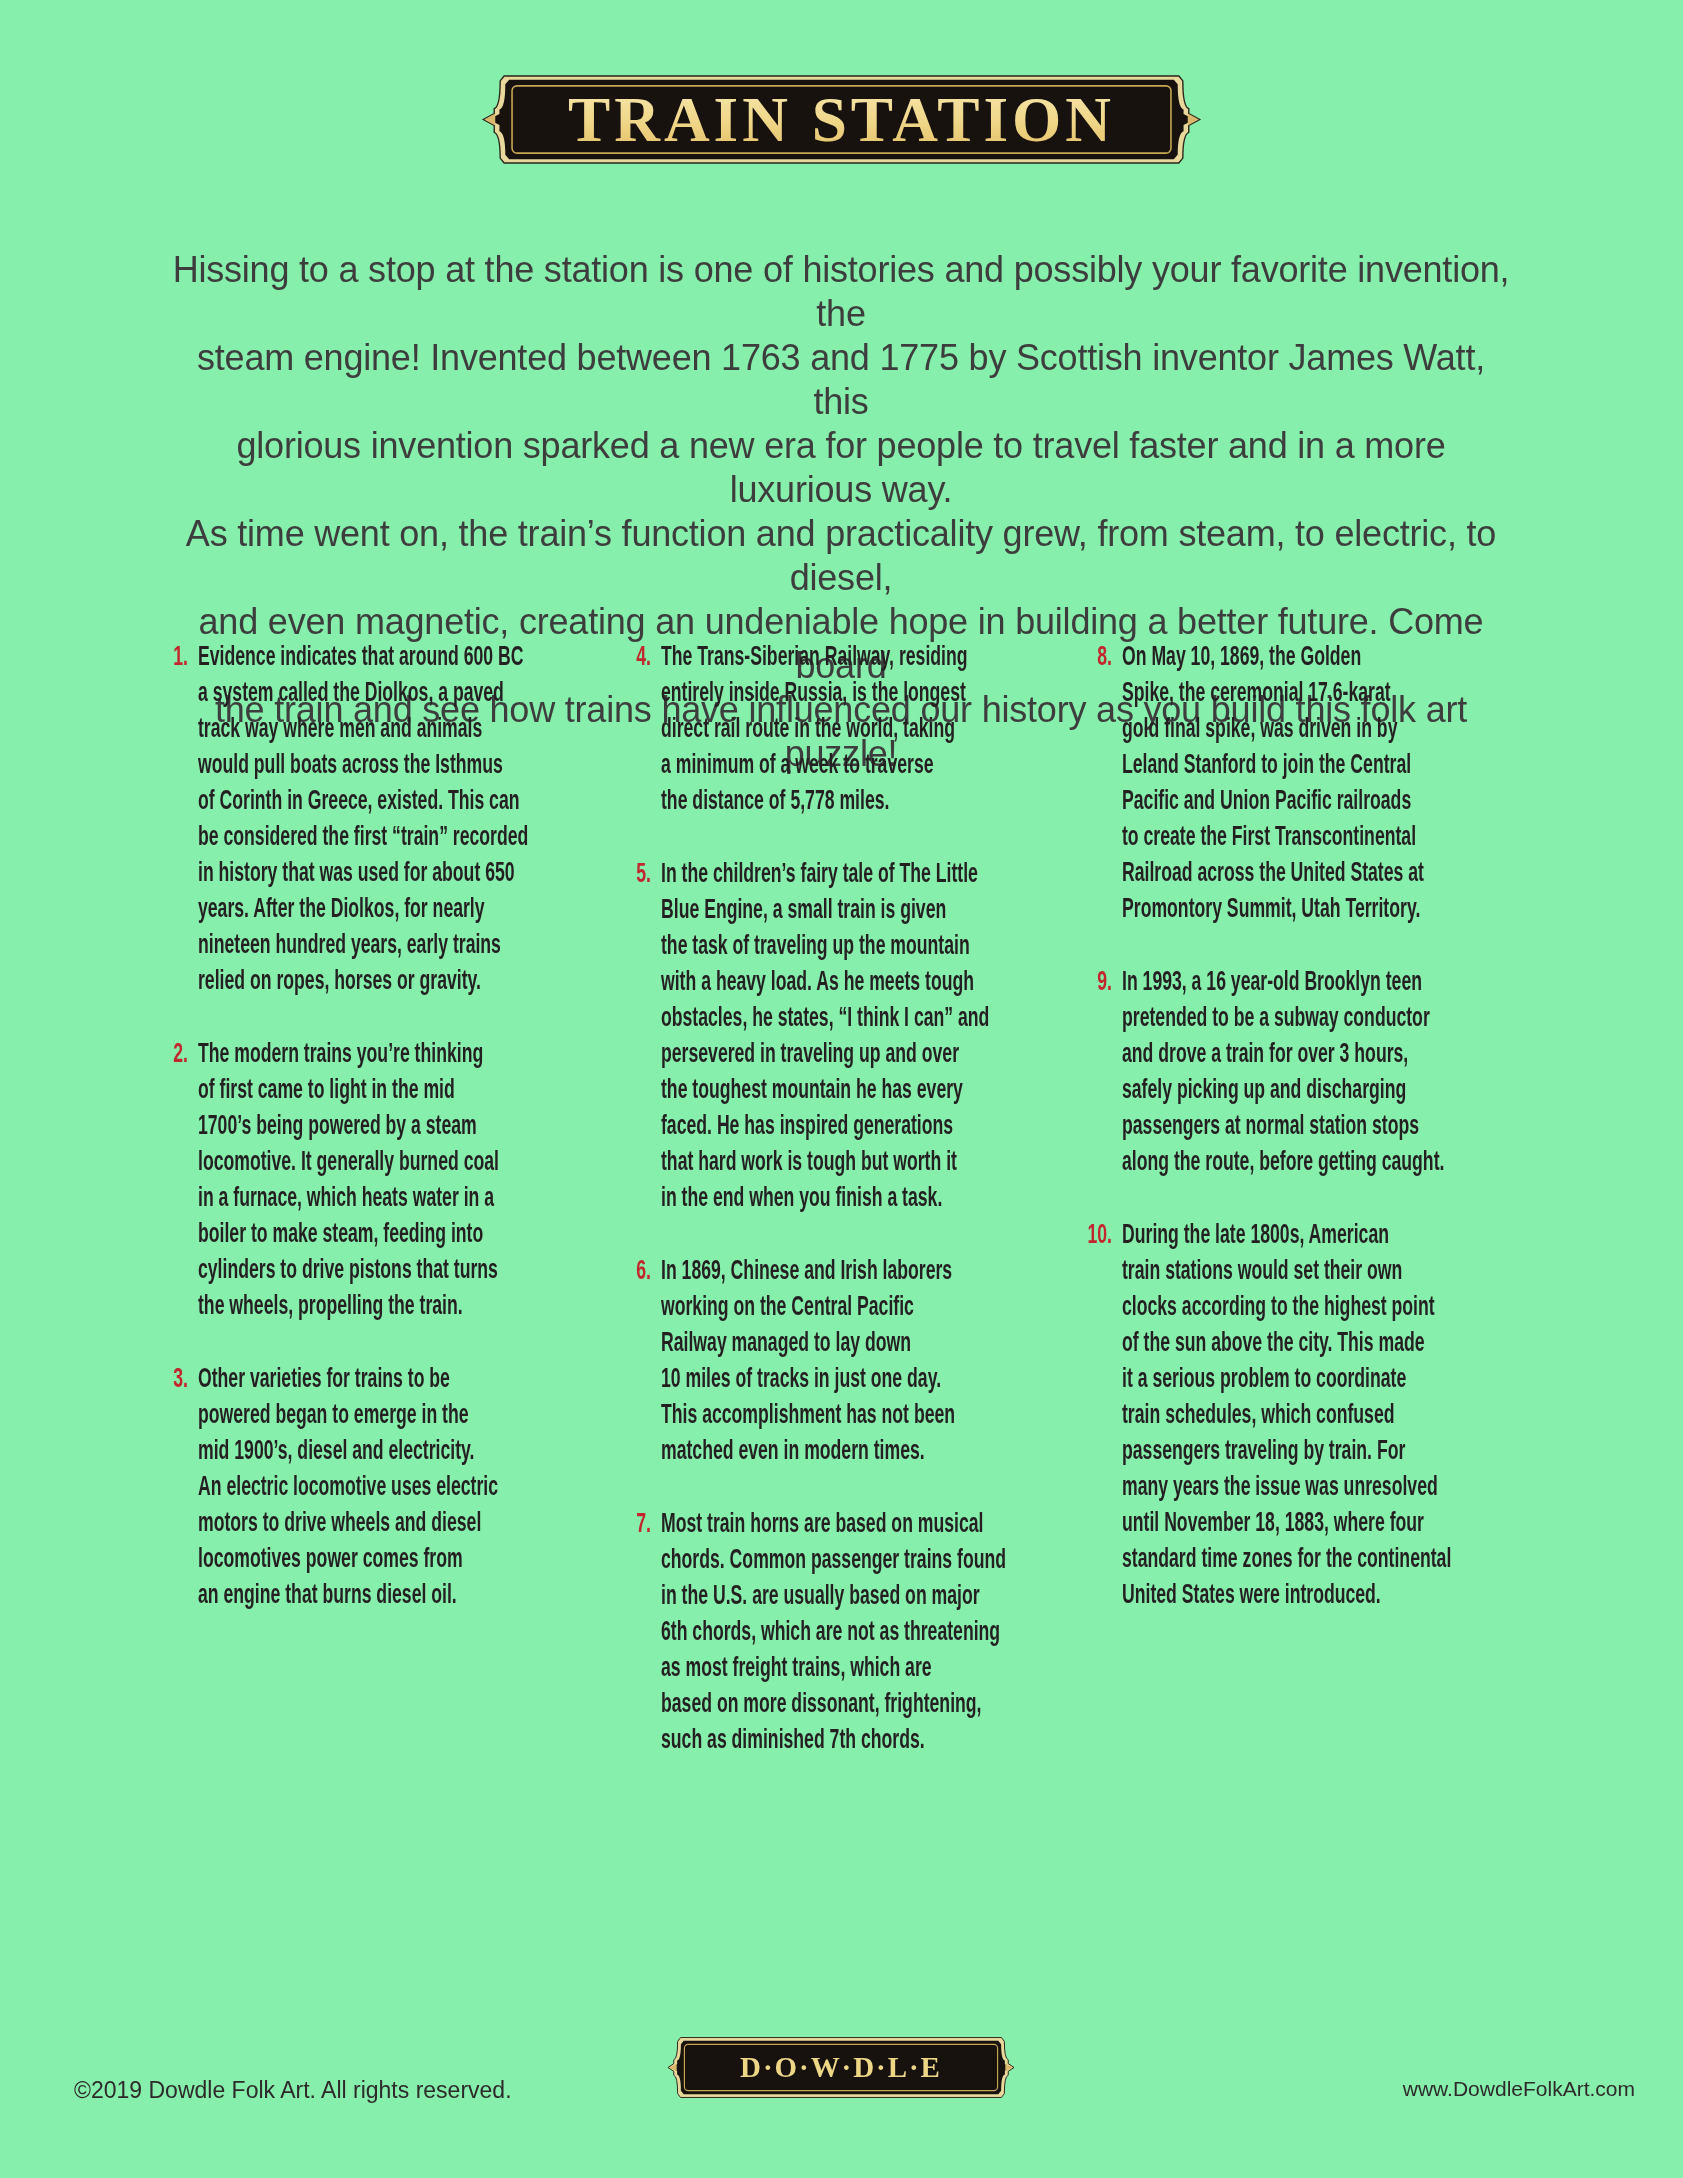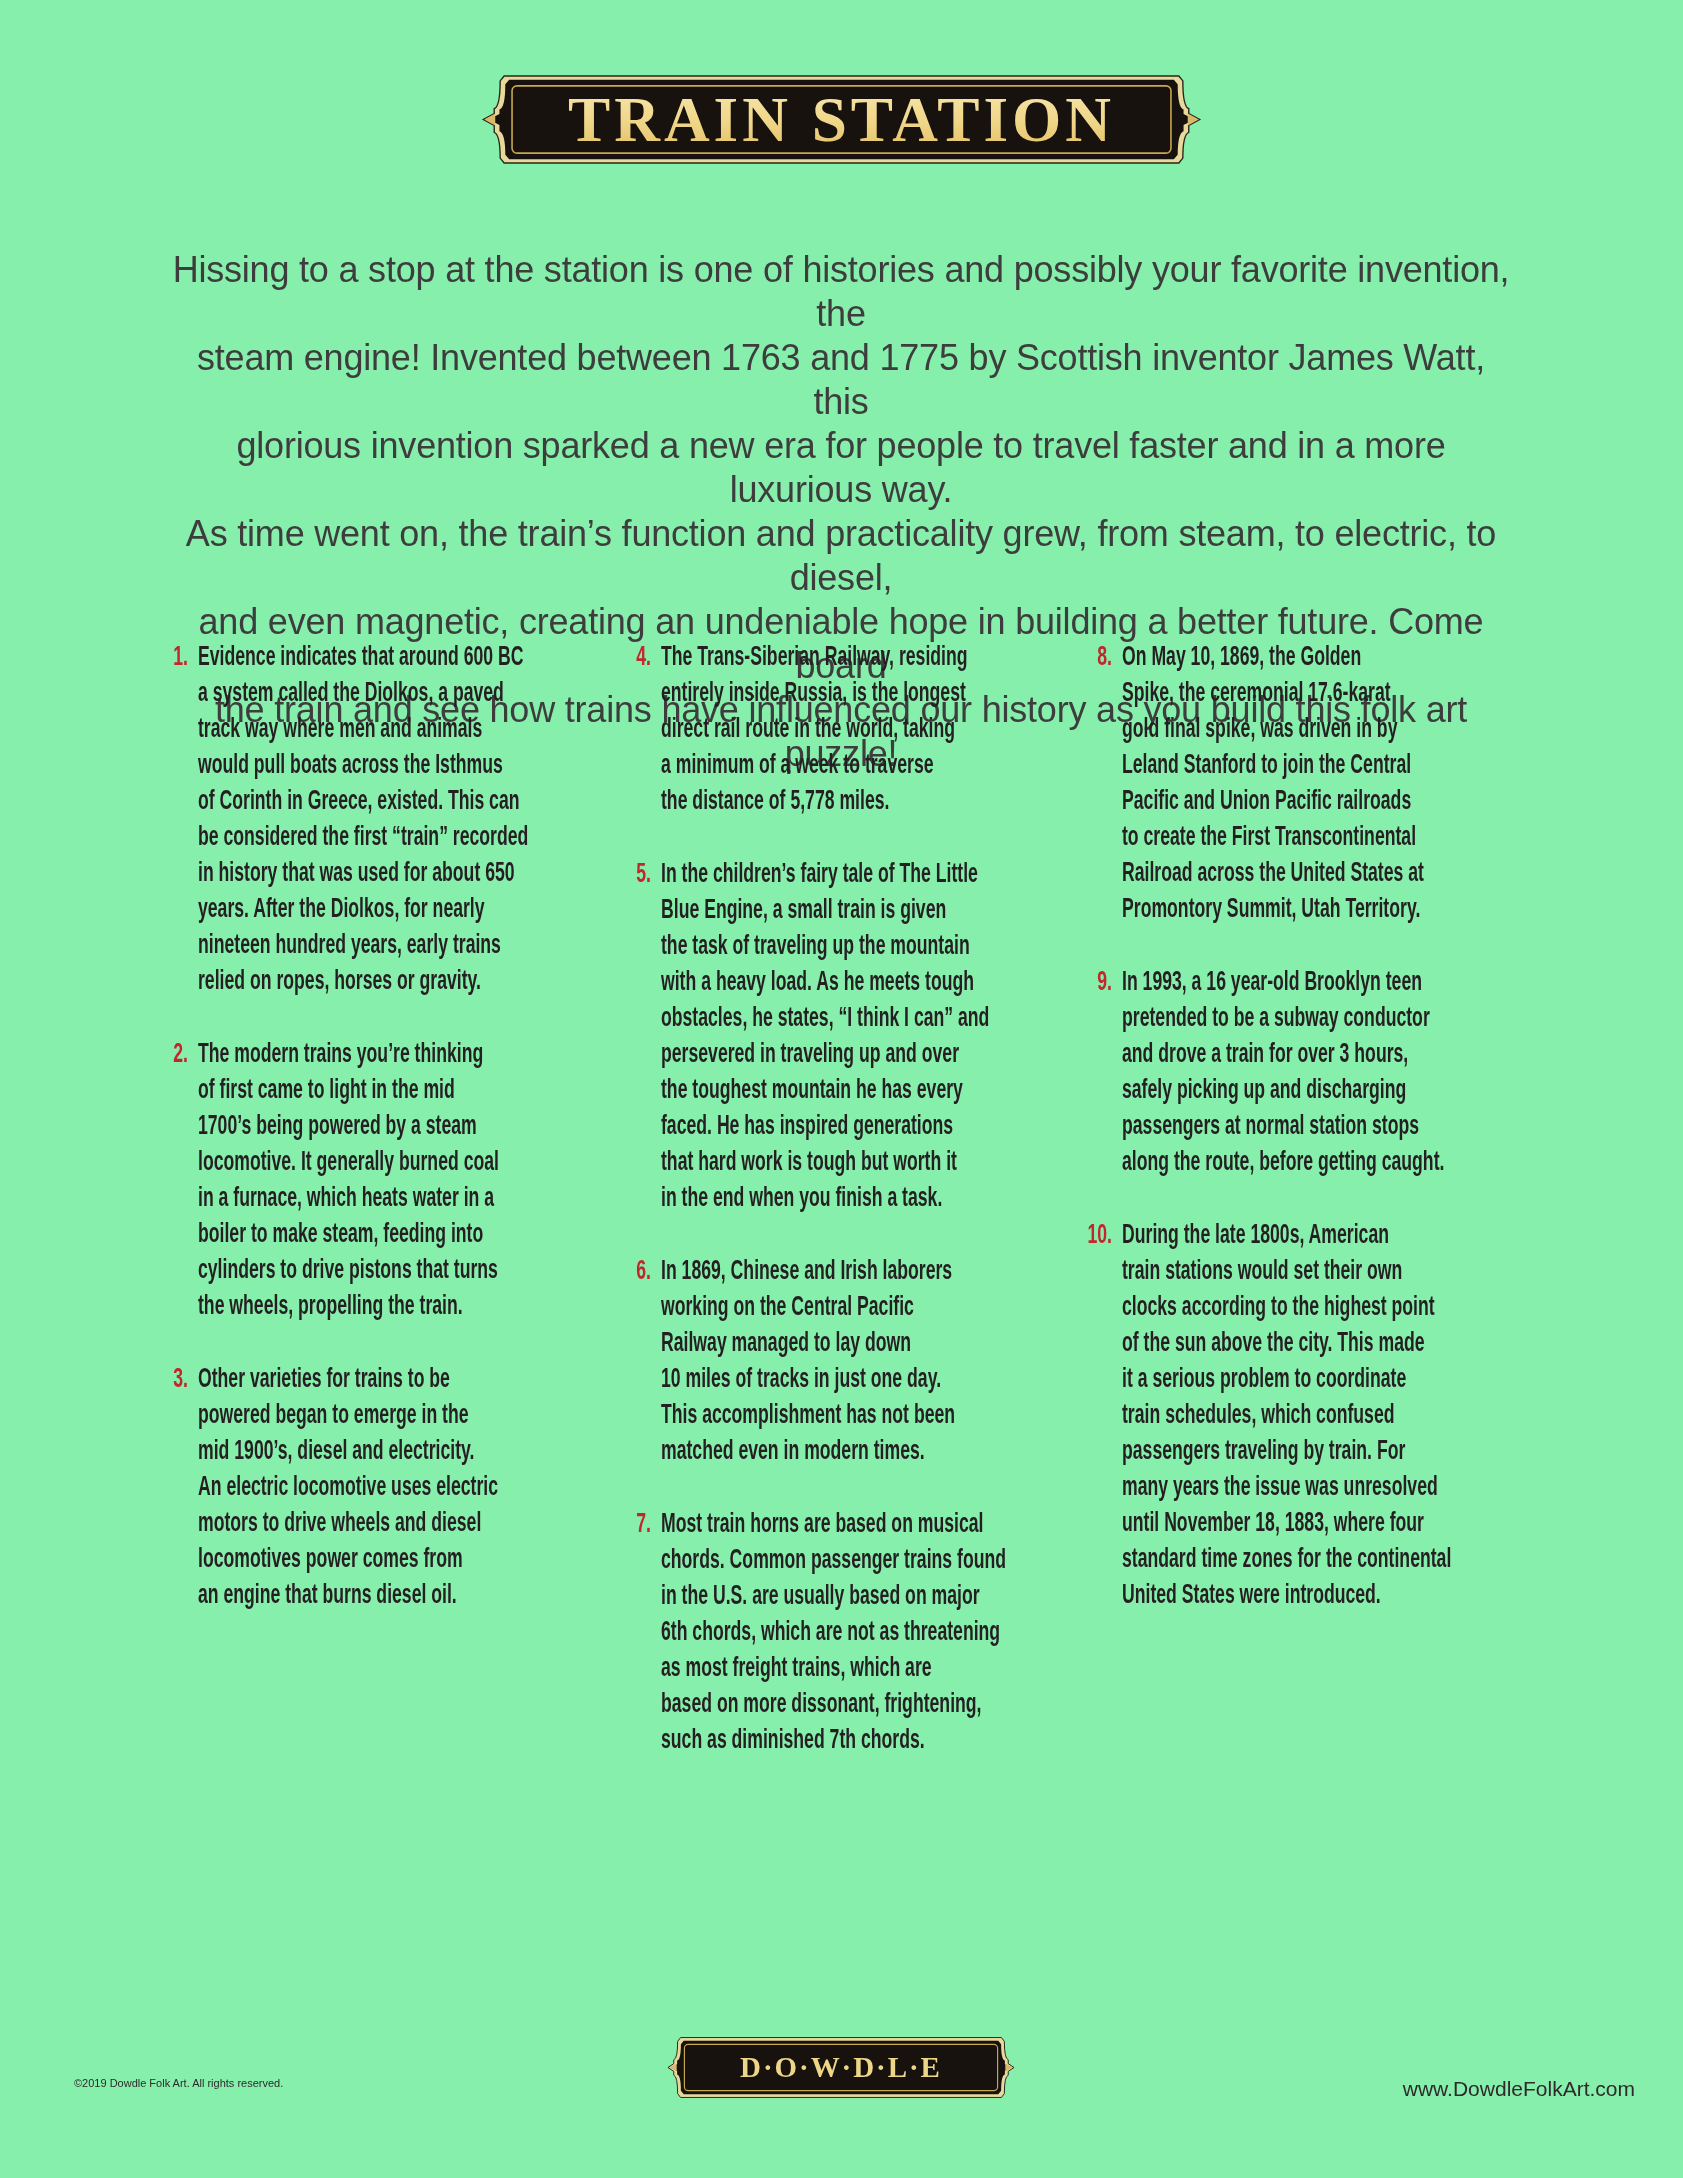--- a/index.html
+++ b/index.html
@@ -76,21 +76,21 @@
     padding-right: 16px;
     color: #c1272d;
     font-weight: bold;
     white-space: nowrap;
   }
 
   
   .copyright {
     position: absolute;
     left: 74px; top: 2077px;
-    font-size: 11px;
+    font-size: 23px;
     color: #2e2a2b;
   }
   .website {
     position: absolute;
     right: 69px; top: 2077px;
     font-size: 21px;
     color: #2e2a2b;
     text-align: right;
   }
 </style>

